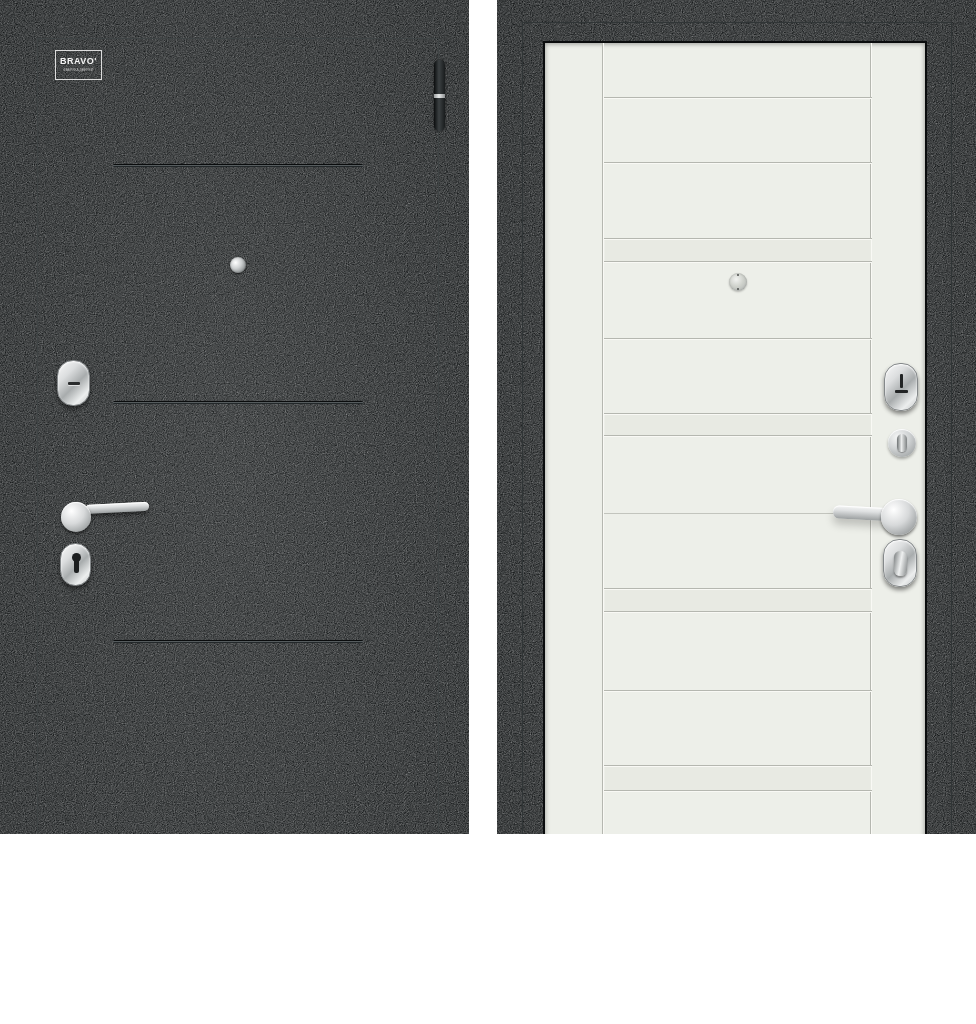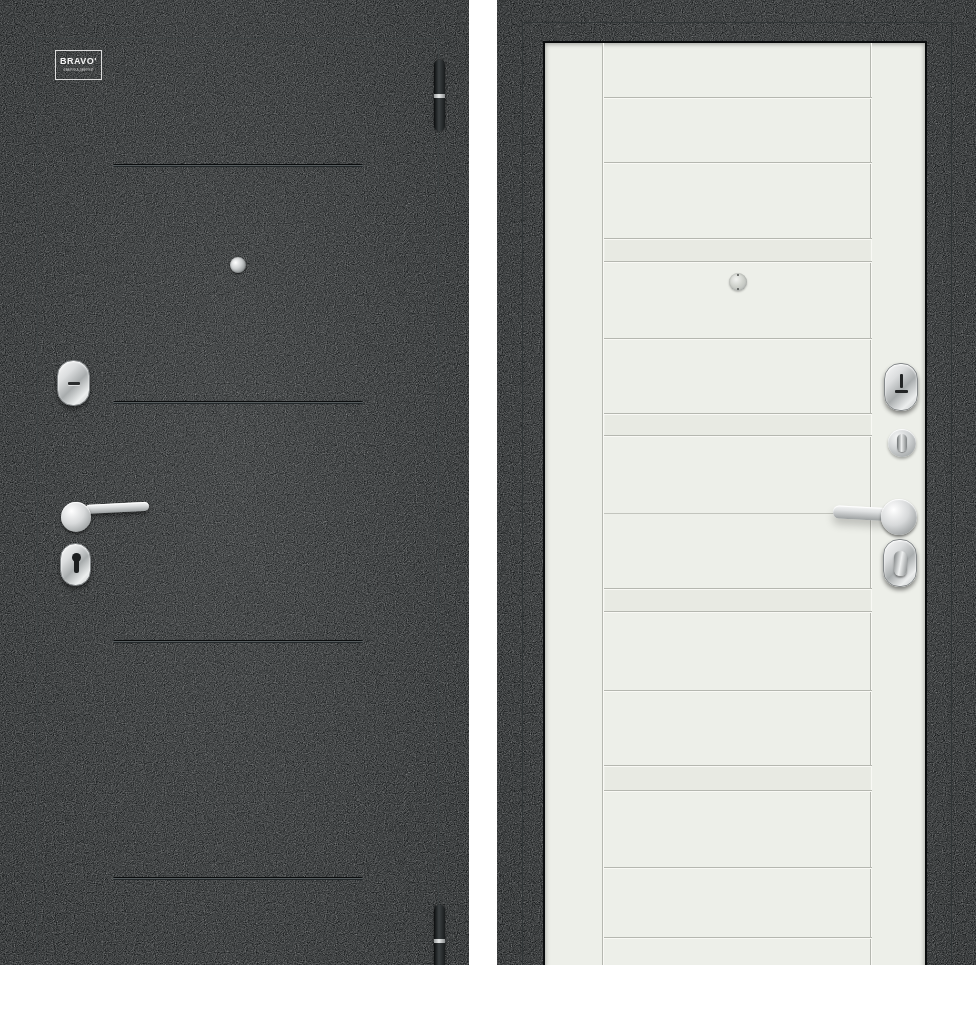--- a/index.html
+++ b/index.html
@@ -1,16 +1,16 @@
 <!DOCTYPE html>
 <html><head>
 <meta charset="utf-8">
 <style>
   html,body{margin:0;padding:0;background:#ffffff;font-family:"Liberation Sans",sans-serif;}
-  .stage{position:relative;width:976px;height:965px;background:#ffffff;overflow:hidden;}
+  .stage{position:relative;width:976px;height:834px;background:#ffffff;overflow:hidden;}
 
   
   .door-left{position:absolute;left:0;top:0;width:469px;height:1024px;
     background:radial-gradient(ellipse at 50% 45%, #232627 0%, #1b1e1f 55%, #141718 100%);overflow:hidden;}
   .leaf-outline{position:absolute;left:37px;top:38px;width:402px;height:970px;
     border:1px solid #3f4445;box-sizing:border-box;}
   .logo-box{position:absolute;left:55px;top:50px;width:47px;height:30px;border:1px solid #dcdcdc;
     box-sizing:border-box;display:flex;flex-direction:column;align-items:center;justify-content:center;gap:1px;}
   .logo-brand{color:#f5f5f5;font-weight:bold;font-size:9px;letter-spacing:0.5px;line-height:9px;}
   .logo-tagline{color:#bdbdbd;font-size:6px;line-height:6px;transform:scale(0.55);white-space:nowrap;}

